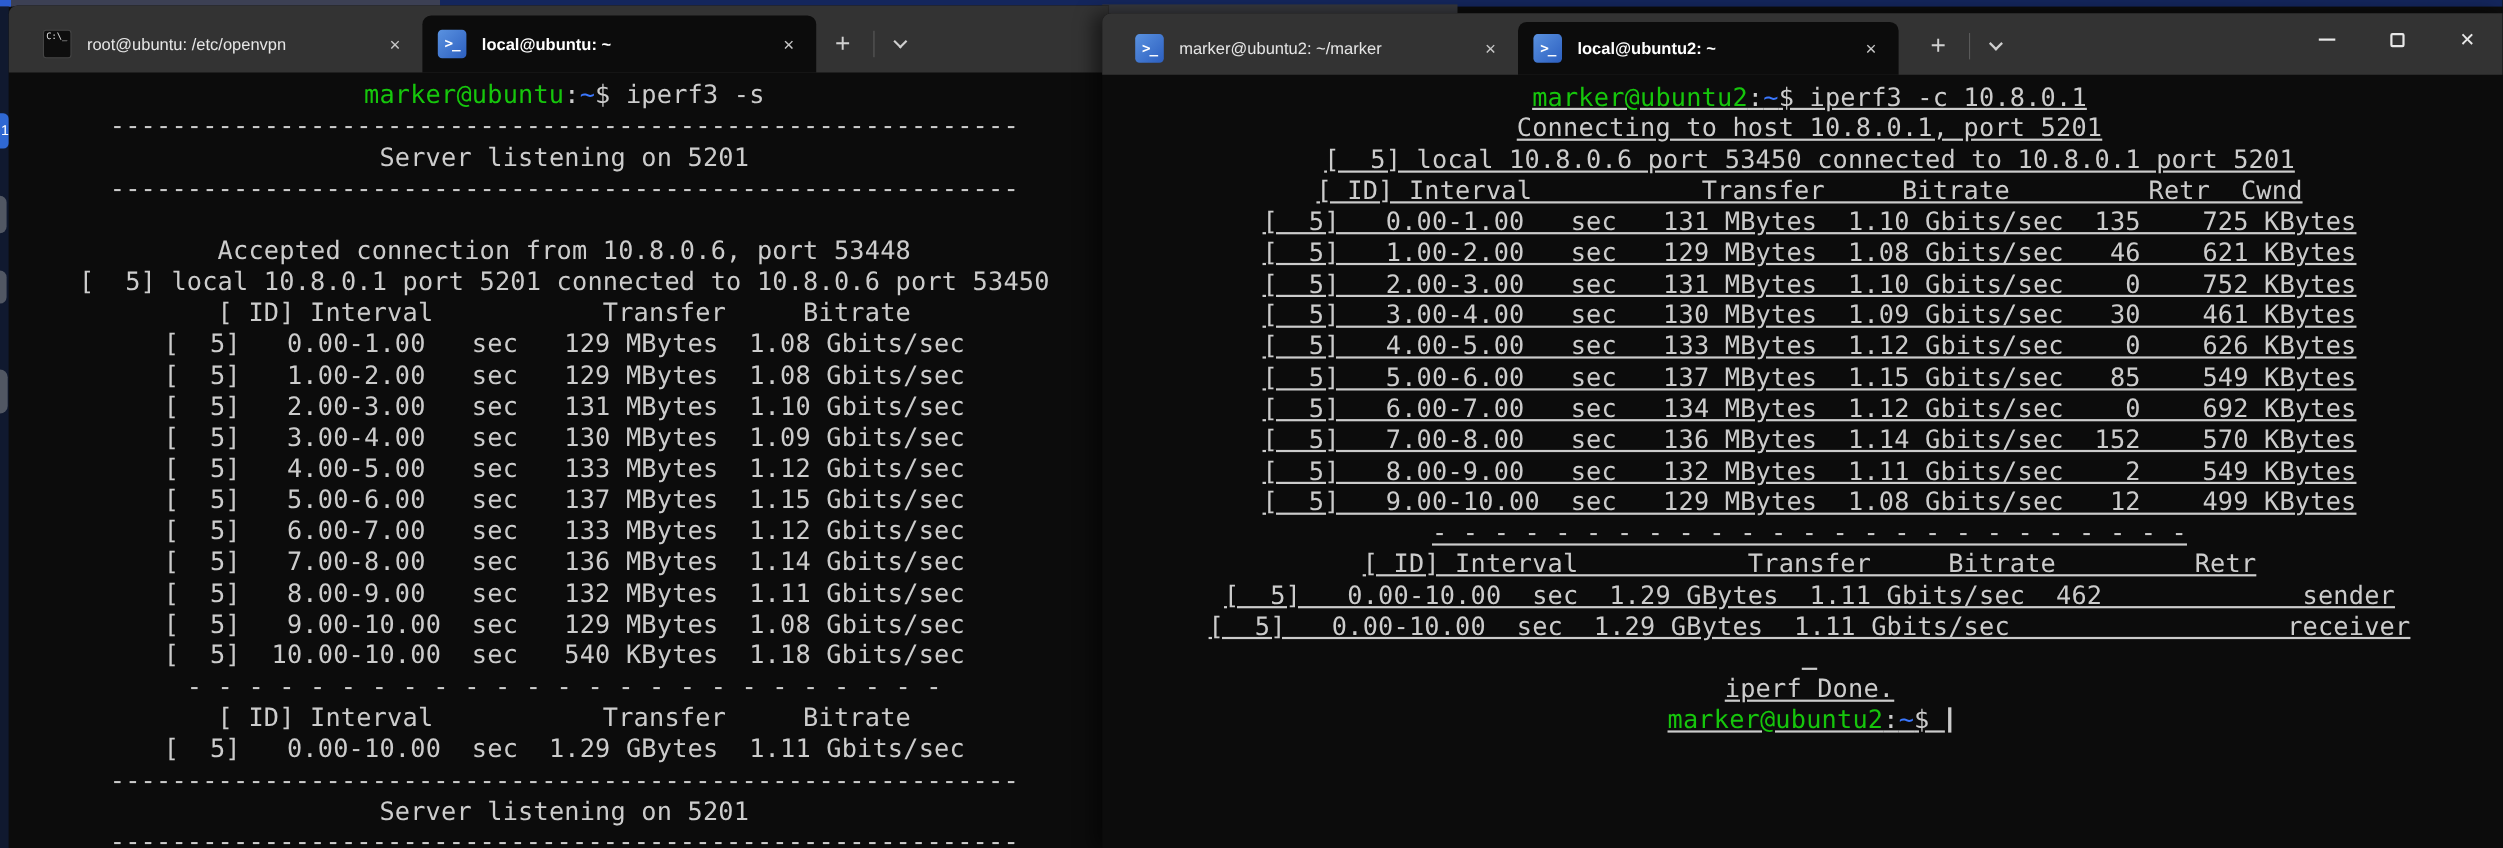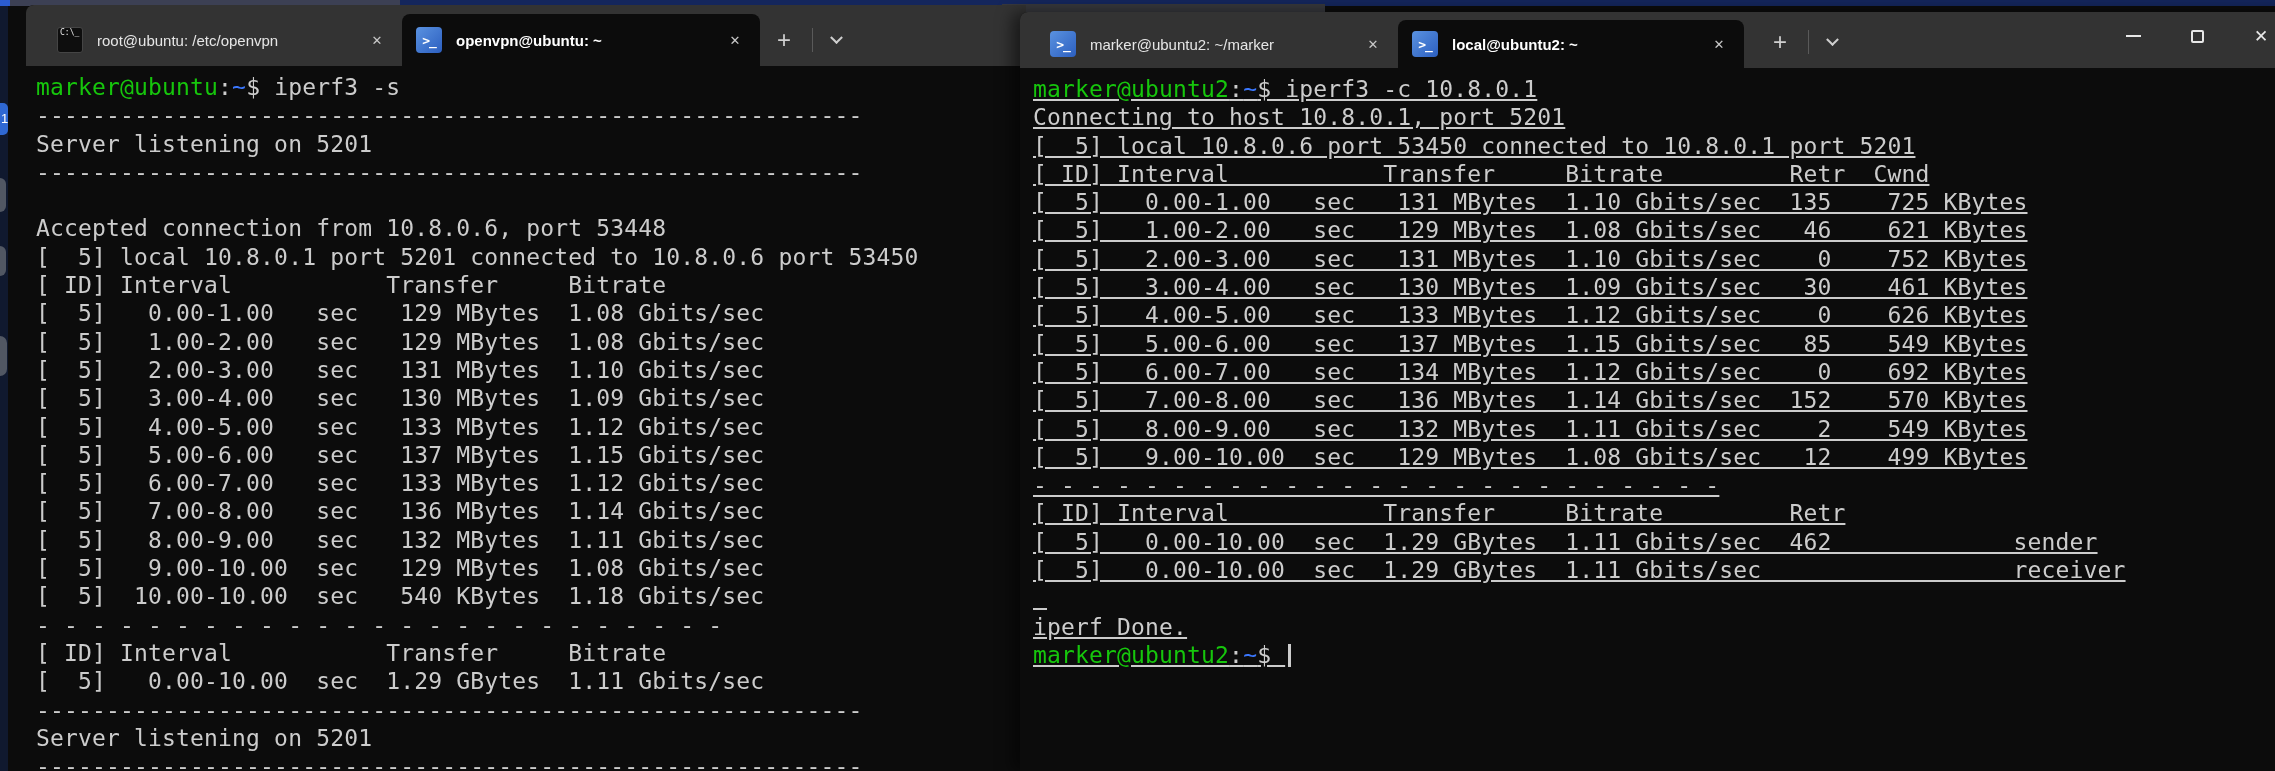--- a/index.html
+++ b/index.html
@@ -12,21 +12,21 @@
   .backdrop-speck { position:absolute; left:0; top:0; width:10px; height:6px; background:#2b5cd0; }
   .backdrop-grey2 { position:absolute; left:1002px; top:4px; width:323px; height:10px; background:#37383d; }
   .edge-strip { position:absolute; left:0; top:6px; width:8px; height:765px; background:#10192f; }
   .edge-badge { position:absolute; left:0; top:97px; width:8px; height:32px; background:#2f68d3; border-radius:0 5px 5px 0; color:#fff; font-size:13px; line-height:32px; overflow:hidden; padding-left:1px; }
   .edge-circle { position:absolute; left:0; background:#515763; border-radius:0 20px 20px 0; }
   .edge-c1 { top:172px; width:6px; height:34px; }
   .edge-c2 { top:240px; width:6px; height:30px; }
   .edge-c3 { top:330px; width:7px; height:40px; }
 
   
-  .window { position:absolute; background:#0c0c0c;margin-left:18px; }
+  .window { position:absolute; background:#0c0c0c; }
   .window.left  { left:8px;    top:5px;  width:1000px; height:766px; border-top-left-radius:8px; }
   .window.right { left:1002px; top:12px; width:1273px; height:759px; border-top-left-radius:8px; box-shadow:-8px 0 16px rgba(0,0,0,.5); }
 
   .tabbar { position:relative; width:100%; background:#333333; border-top-left-radius:8px; }
   .window.left  .tabbar { height:61px; }
   .window.right .tabbar { height:56px; }
 
   .tab { position:absolute; bottom:0; height:52px; display:flex; align-items:center; padding:0 12px 0 14px; color:#e6e6e6; font-size:15px; }
   .window.right .tab { height:48px; }
   .tab.active { background:#0c0c0c; border-radius:8px 8px 0 0; color:#ffffff; }
@@ -51,21 +51,21 @@
   .win-controls { position:absolute; right:0; top:0; height:48px; display:flex; }
   .win-btn { width:64px; height:48px; display:flex; align-items:center; justify-content:center; color:#e8e8e8; }
   .glyph-min { width:15px; height:2px; background:#e8e8e8; }
   .glyph-max { width:13px; height:13px; border:2px solid #e8e8e8; border-radius:2px; }
   .glyph-close { font-size:17px; }
 
   
   .term { font-family:"DejaVu Sans Mono", monospace; font-size:23px; line-height:28.3px; letter-spacing:.16px; color:#cccccc; white-space:pre; }
   .window.left  .term { padding:7px 0 0 10px; }
   .window.right .term { padding:7px 0 0 13px;text-decoration:underline; }
-  .term-line { height:28.3px; }
+  .term-line { height:28.3px;text-align:center; }
   .c-fg { color:#cccccc; }
   .c-green { color:#16c60c; }
   .c-blue { color:#3b78ff; }
   .cursor { display:inline-block; width:3px; height:23px; background:#cccccc; vertical-align:-4px; margin-left:3px; }
 </style>
 </head>
 <body>
 
 <div class="stage">
 
@@ -82,21 +82,21 @@
 
   <div class="window left">
     <div class="tabbar">
       <div class="tab tab-l1">
         <span class="icon-console"></span>
         <span class="label">root@ubuntu: /etc/openvpn</span>
         <span class="close">✕</span>
       </div>
       <div class="tab tab-l2 active">
         <span class="icon-ps">&gt;_</span>
-        <span class="label">openvpn@ubuntu: ~</span>
+        <span class="label">local@ubuntu: ~</span>
         <span class="close">✕</span>
       </div>
       <div class="bar-btn plus" style="left:742px;">+</div>
       <div class="bar-divider" style="left:786px;"></div>
       <div class="bar-btn" style="left:794px;">
           <span class="chev"></span>
         </div>
     </div>
     <div class="term"><div class="term-line"><span class="c-green">marker@ubuntu</span><span class="c-fg">:</span><span class="c-blue">~</span><span class="c-fg">$ iperf3 -s</span></div><div class="term-line"><span class="c-fg">-----------------------------------------------------------</span></div><div class="term-line"><span class="c-fg">Server listening on 5201</span></div><div class="term-line"><span class="c-fg">-----------------------------------------------------------</span></div><div class="term-line"><span class="c-fg">&nbsp;</span></div><div class="term-line"><span class="c-fg">Accepted connection from 10.8.0.6, port 53448</span></div><div class="term-line"><span class="c-fg">[  5] local 10.8.0.1 port 5201 connected to 10.8.0.6 port 53450</span></div><div class="term-line"><span class="c-fg">[ ID] Interval           Transfer     Bitrate</span></div><div class="term-line"><span class="c-fg">[  5]   0.00-1.00   sec   129 MBytes  1.08 Gbits/sec</span></div><div class="term-line"><span class="c-fg">[  5]   1.00-2.00   sec   129 MBytes  1.08 Gbits/sec</span></div><div class="term-line"><span class="c-fg">[  5]   2.00-3.00   sec   131 MBytes  1.10 Gbits/sec</span></div><div class="term-line"><span class="c-fg">[  5]   3.00-4.00   sec   130 MBytes  1.09 Gbits/sec</span></div><div class="term-line"><span class="c-fg">[  5]   4.00-5.00   sec   133 MBytes  1.12 Gbits/sec</span></div><div class="term-line"><span class="c-fg">[  5]   5.00-6.00   sec   137 MBytes  1.15 Gbits/sec</span></div><div class="term-line"><span class="c-fg">[  5]   6.00-7.00   sec   133 MBytes  1.12 Gbits/sec</span></div><div class="term-line"><span class="c-fg">[  5]   7.00-8.00   sec   136 MBytes  1.14 Gbits/sec</span></div><div class="term-line"><span class="c-fg">[  5]   8.00-9.00   sec   132 MBytes  1.11 Gbits/sec</span></div><div class="term-line"><span class="c-fg">[  5]   9.00-10.00  sec   129 MBytes  1.08 Gbits/sec</span></div><div class="term-line"><span class="c-fg">[  5]  10.00-10.00  sec   540 KBytes  1.18 Gbits/sec</span></div><div class="term-line"><span class="c-fg">- - - - - - - - - - - - - - - - - - - - - - - - -</span></div><div class="term-line"><span class="c-fg">[ ID] Interval           Transfer     Bitrate</span></div><div class="term-line"><span class="c-fg">[  5]   0.00-10.00  sec  1.29 GBytes  1.11 Gbits/sec</span></div><div class="term-line"><span class="c-fg">-----------------------------------------------------------</span></div><div class="term-line"><span class="c-fg">Server listening on 5201</span></div><div class="term-line"><span class="c-fg">-----------------------------------------------------------</span></div></div>
   </div>

